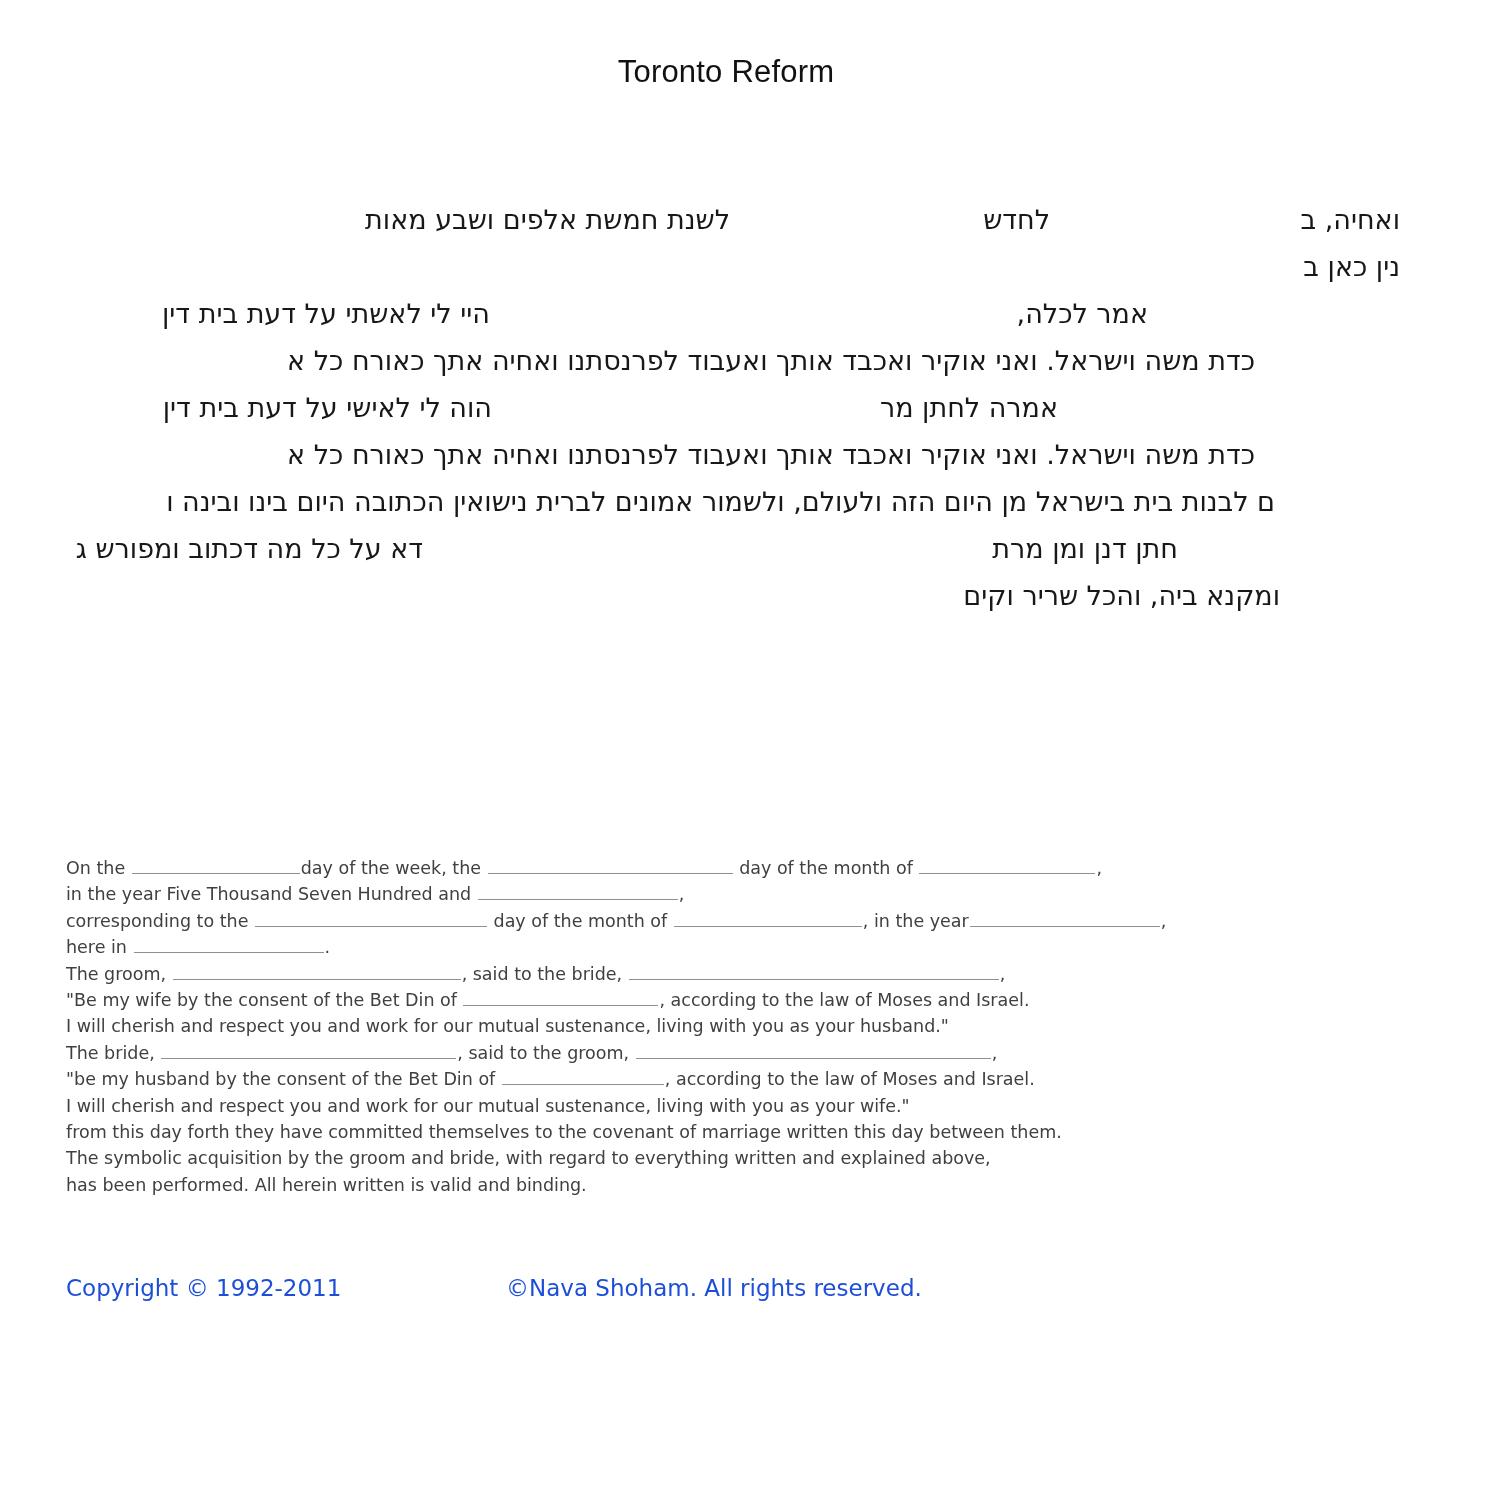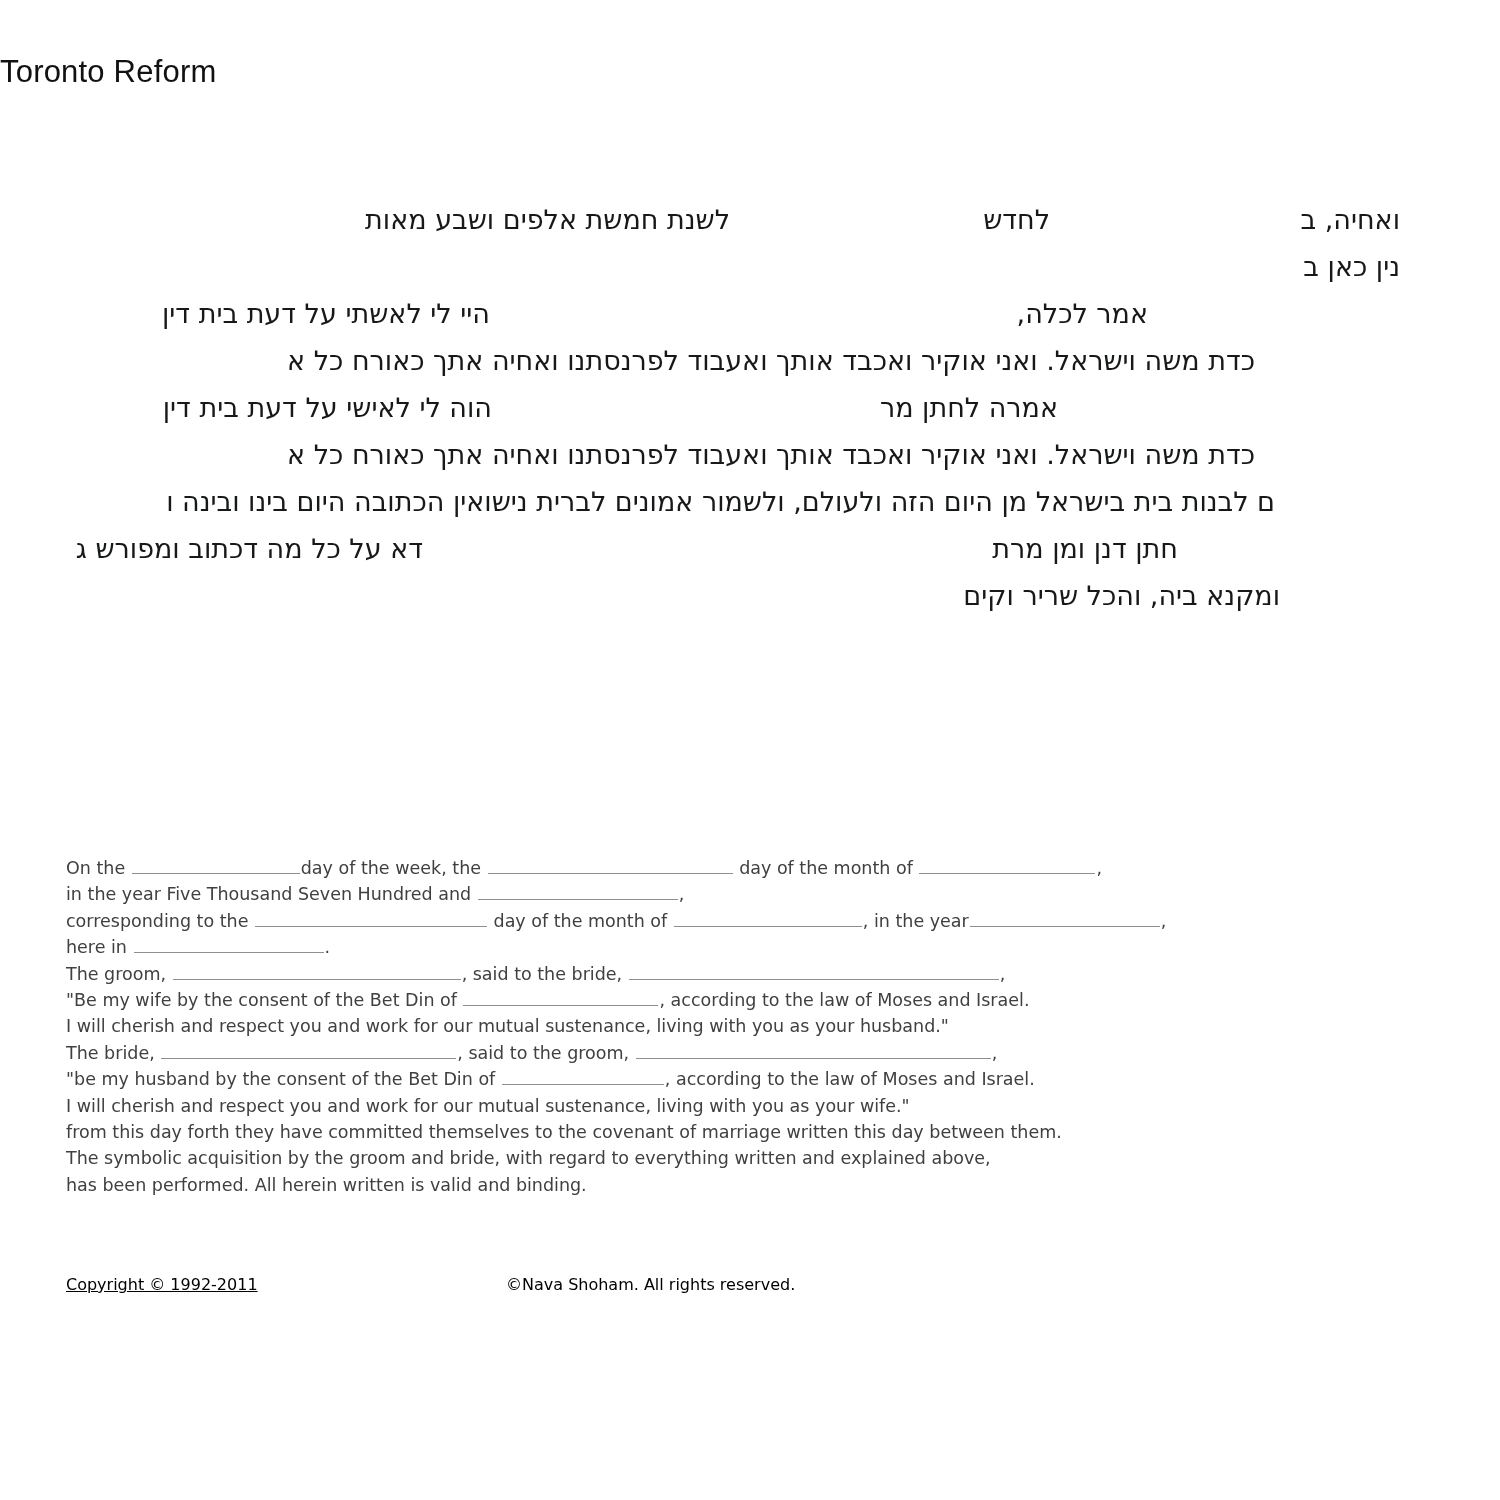--- a/index.html
+++ b/index.html
@@ -15,21 +15,21 @@
     color: #1a1a1a;
     overflow: hidden;
   }
 
   
   .doc-title {
     position: absolute;
     top: 54px;
     left: 0;
     width: 1452px;
-    text-align: left;
+    text-align: center;
     font-size: 31px;
     font-weight: 400;
     color: #111111;
     letter-spacing: 0.2px;
   }
 
   
   .hebrew-block {
     position: absolute;
     top: 196px;
@@ -77,24 +77,23 @@
   .ital {
   }
 
   
   .copyright-row {
     position: absolute;
     top: 1275px;
     left: 66px;
     width: 1300px;
     font-family: "DejaVu Sans", sans-serif;
-    font-size: 16px;
-    color: #000000;
+    font-size: 23px;
+    color: #1d4ed8;
     white-space: nowrap;
-    text-decoration: underline;
   }
   .copyright-right {
     position: absolute;
     left: 440px;
     top: 0;
     white-space: nowrap;
   }
 </style>
 </head>
 <body>

